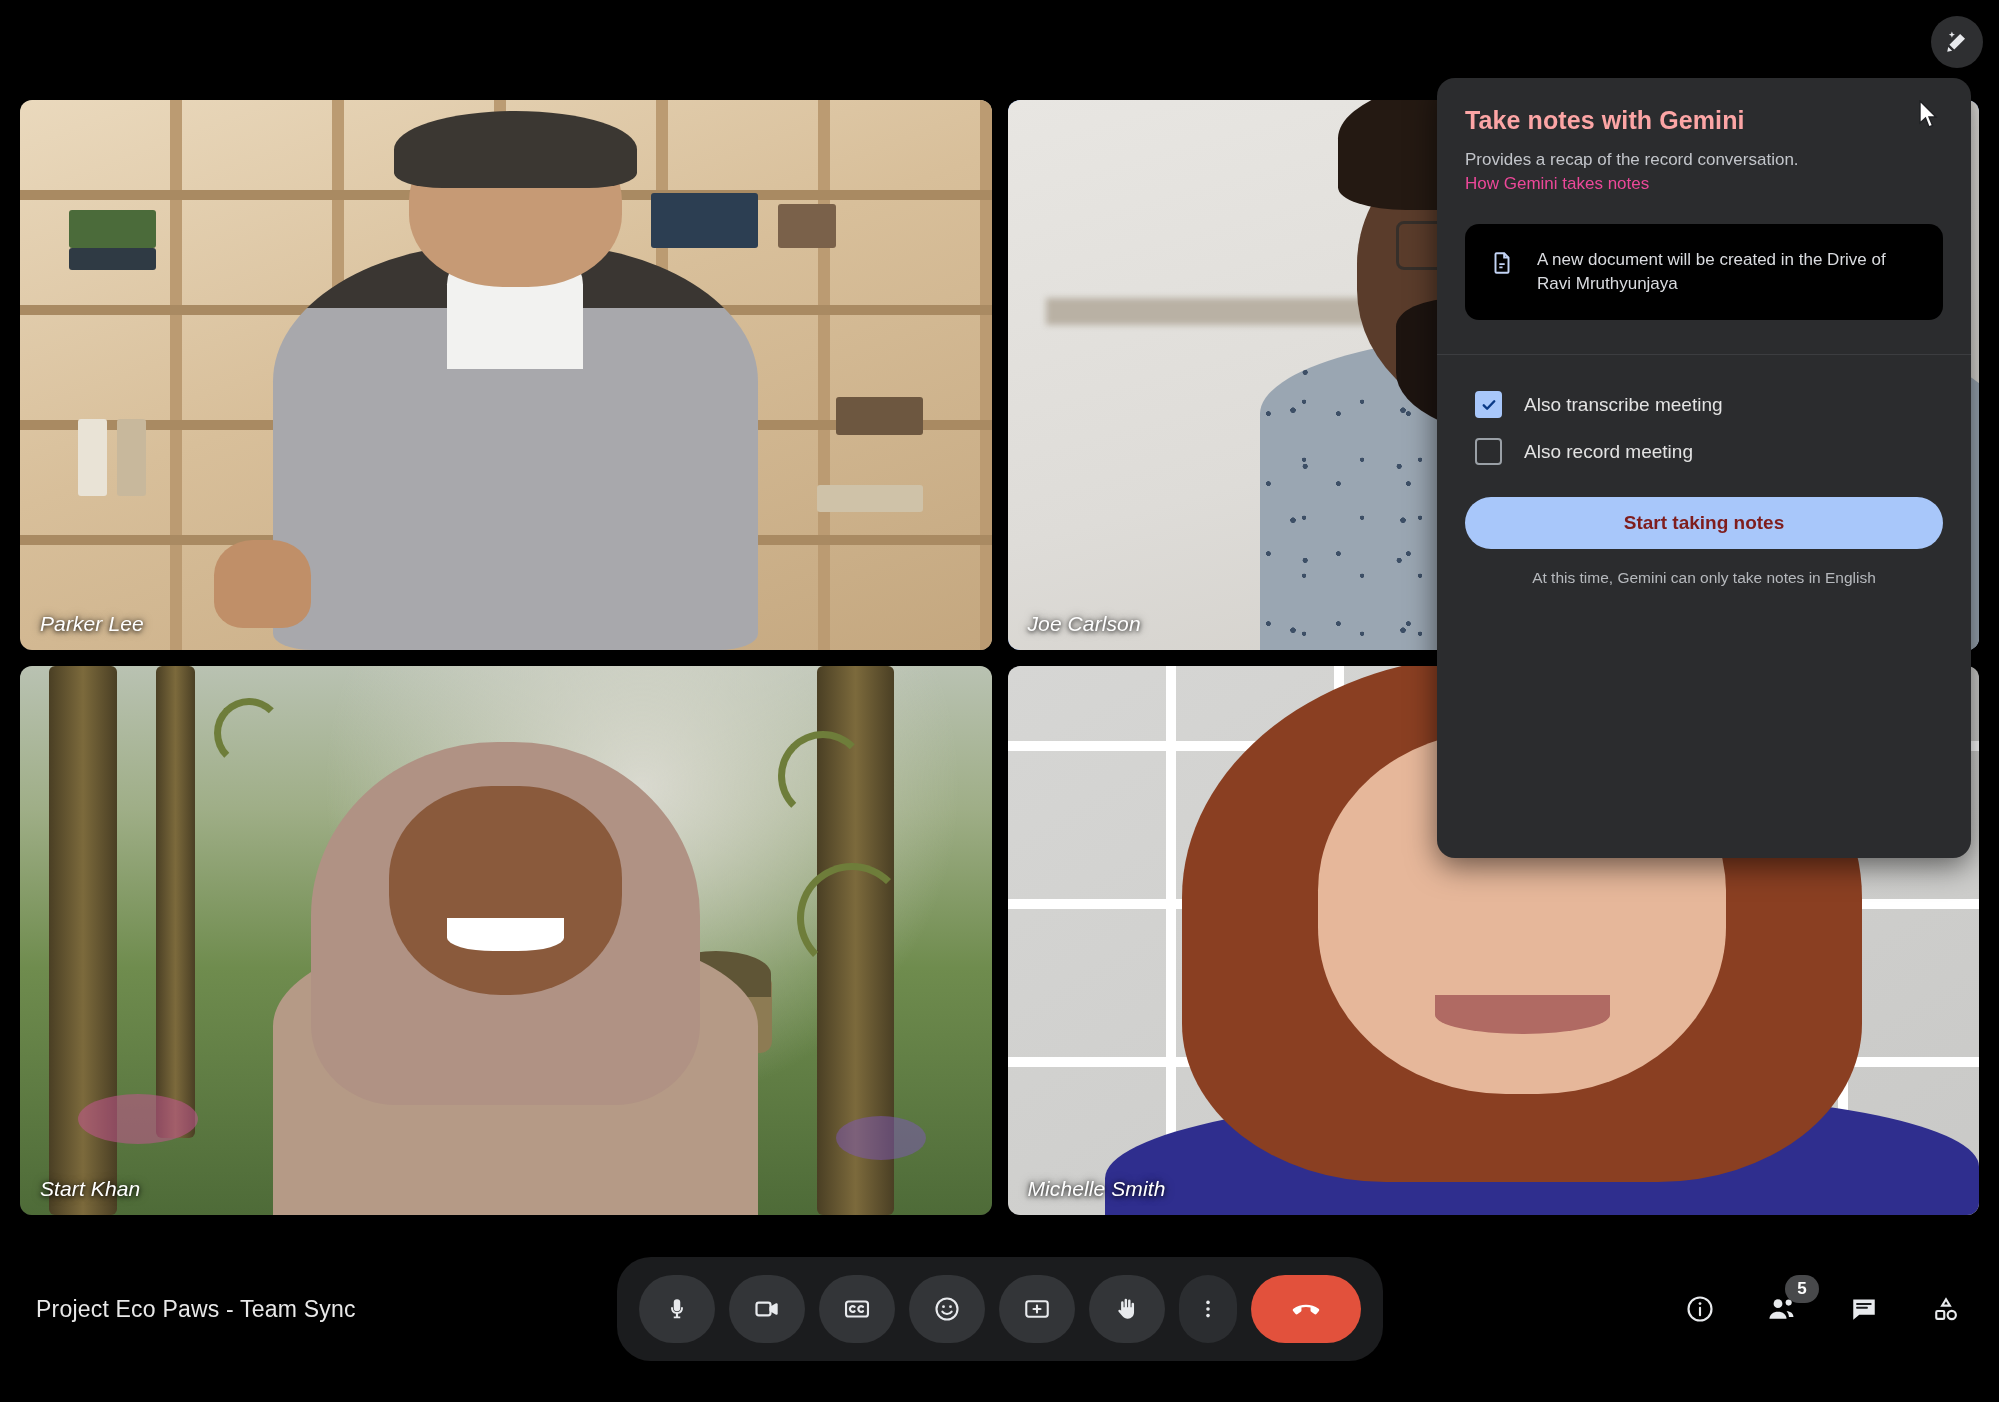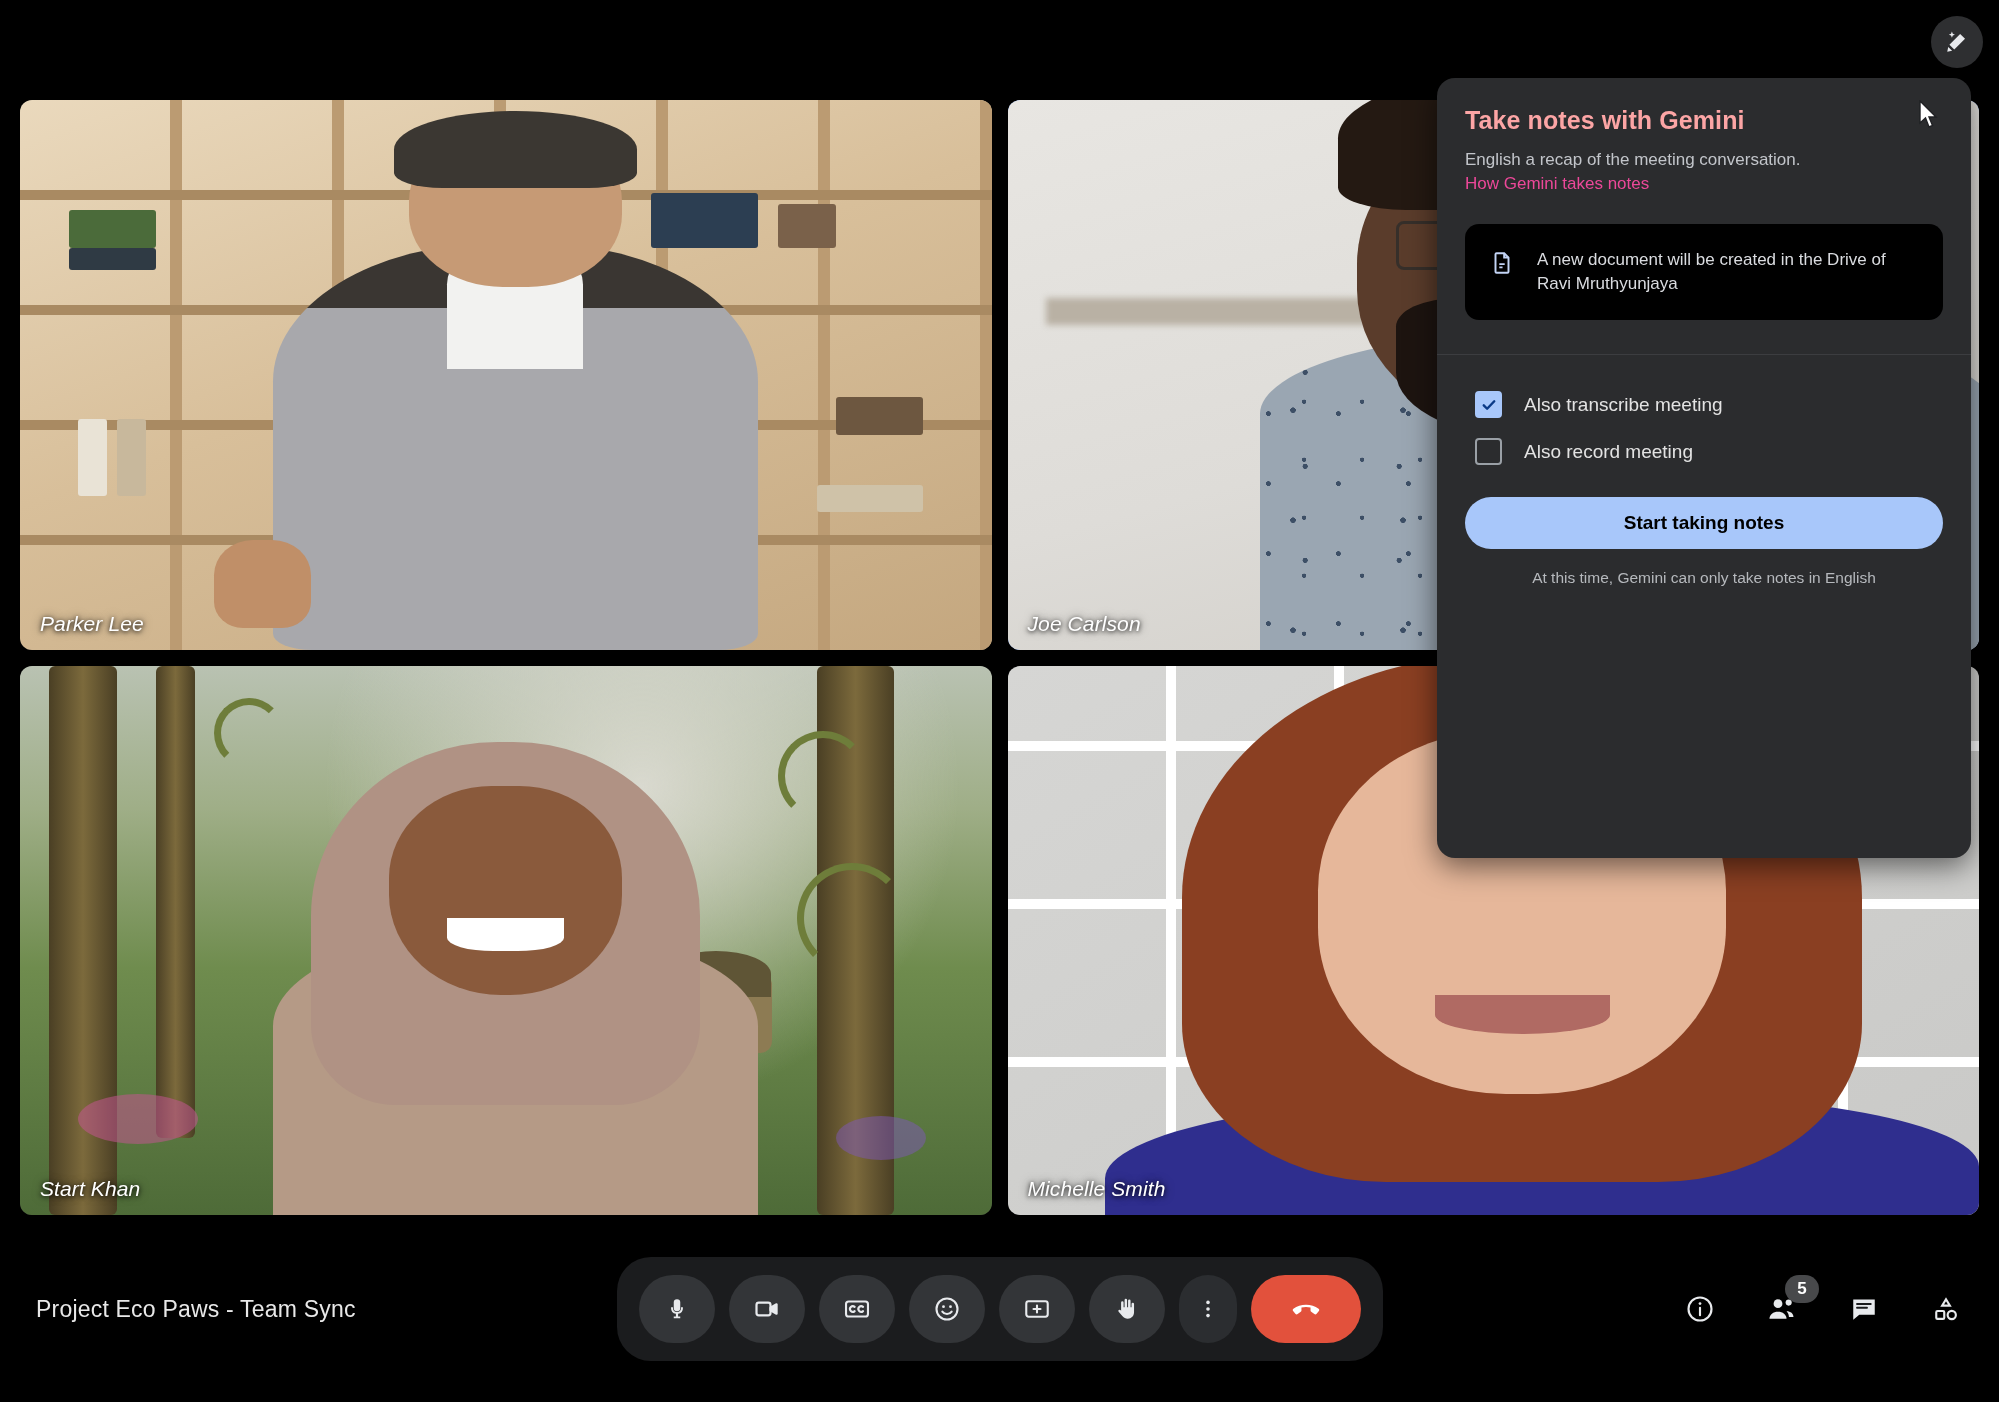--- a/index.html
+++ b/index.html
@@ -207,21 +207,21 @@
     flex: 0 0 27px;
   }
   .cbox.checked { background: #a8c7fa; border-color: #a8c7fa; }
   .cbox.checked svg { display: block; }
   .cbox svg { display: none; }
   .gp-check-label { color: #e3e3e3; font-size: 19px; }
 
   .gp-cta-wrap { padding: 22px 28px 0 28px; }
   .gp-cta {
     width: 100%; height: 52px;
-    background: #a8c7fa; color: #000000;
+    background: #a8c7fa; color: #7f1d1d;
     border: none; border-radius: 26px;
     font-family: "Liberation Sans", sans-serif;
     font-size: 19px; font-weight: bold; cursor: pointer;
   }
   .gp-foot {
     color: #b6b9bd; font-size: 15.5px;
     text-align: center; padding: 20px 22px 0 22px;
   }
 
   
@@ -359,21 +359,21 @@
 
   <span id="cursor">
     <svg width="22" height="30" viewBox="0 0 22 30">
       <path d="M2 1 L2 23 L7.5 18 L11 27 L14.5 25.5 L11 17 L18 17 Z" fill="#ffffff" stroke="#202124" stroke-width="1.4"></path>
     </svg>
   </span>
 
   <div id="gemini-panel">
     <div class="gp-head">
       <div class="gp-title">Take notes with Gemini</div>
-      <div class="gp-sub">English a recap of the meeting conversation.</div>
+      <div class="gp-sub">Provides a recap of the record conversation.</div>
       <div class="gp-link">How Gemini takes notes</div>
     </div>
 
     <div class="gp-cards">
       <div class="gp-card">
         <span class="gp-card-icon">
           <svg width="26" height="26" viewBox="0 0 24 24" fill="none" stroke="#c3d4f5" stroke-width="1.8">
             <path d="M14 3H7a1 1 0 0 0-1 1v16a1 1 0 0 0 1 1h10a1 1 0 0 0 1-1V7l-4-4z"></path>
             <path d="M14 3v4h4"></path>
             <path d="M9.5 13h5M9.5 16h3" stroke-width="1.6"></path>

